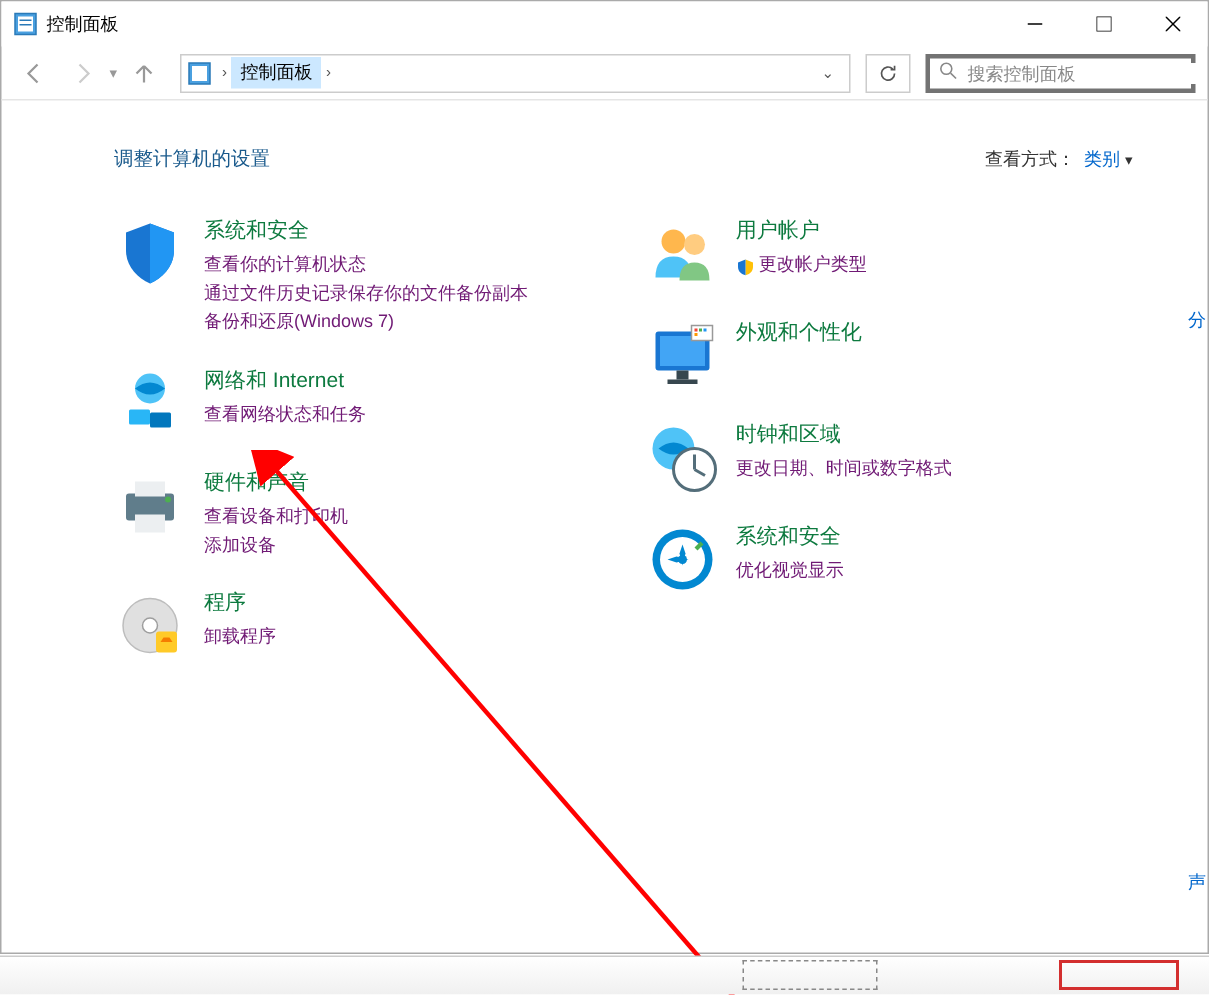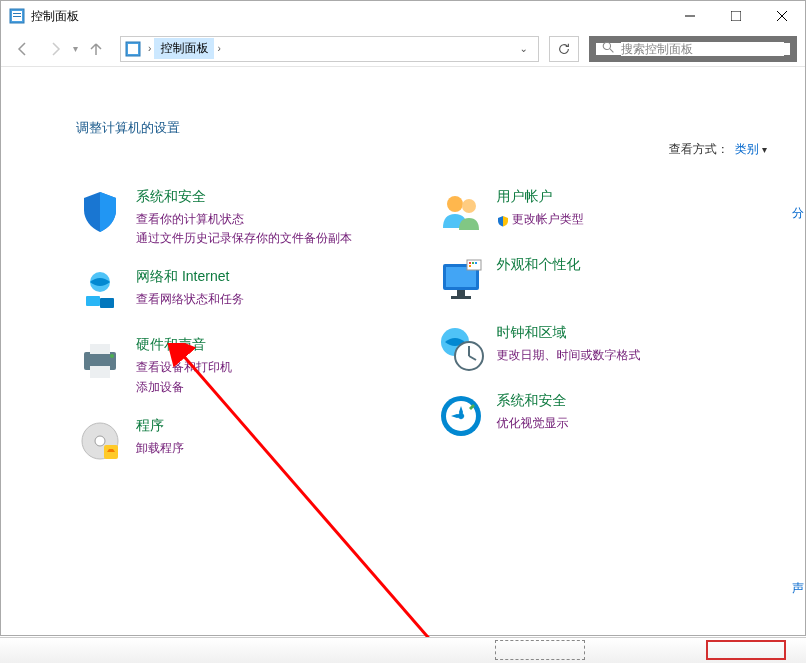--- a/index.html
+++ b/index.html
@@ -14,30 +14,30 @@
 
     .navbar { height: 36px; display: flex; align-items: center; padding: 0 8px; border-bottom: 1px solid #e5e5e5; gap: 4px; }
     .nav-arrow { width: 28px; height: 28px; display: flex; align-items: center; justify-content: center; color: #999; }
     .breadcrumb { flex: 1; height: 26px; border: 1px solid #ccc; display: flex; align-items: center; padding: 0 4px; margin: 0 6px; }
     .bc-icon { width: 16px; height: 16px; margin-right: 4px; }
     .bc-seg { font-size: 12px; padding: 2px 6px; background: #cce8ff; }
     .bc-chev { color: #555; font-size: 10px; padding: 0 3px; }
     .bc-spacer { flex: 1; }
     .bc-drop { color: #555; font-size: 10px; padding: 0 6px; }
     .nav-refresh { width: 30px; height: 26px; border: 1px solid #ccc; display: flex; align-items: center; justify-content: center; color: #555; margin-right: 6px; }
-    .searchbox { width: 208px; height: 26px; border: 7px solid #737373; display: flex; align-items: center; padding: 0 6px; justify-content: center; }
+    .searchbox { width: 180px; height: 26px; border: 3px solid #737373; display: flex; align-items: center; padding: 0 6px; }
     .searchbox .sicon { color: #888; font-size: 13px; margin-right: 6px; }
     .searchbox input { border: none; outline: none; font-size: 12px; flex: 1; color: #000; }
     .searchbox input::placeholder { color: #888; }
 
-    .content { padding: 30px 38px 20px 75px; }
+    .content { padding: 30px 50px 20px 75px; }
     .topline { display: flex; justify-content: space-between; align-items: center; margin-bottom: 30px; }
     .heading { font-size: 13px; color: #1a5a8c; }
     .viewby { font-size: 12px; color: #333; display: flex; align-items: flex-end; gap: 6px; }
-    .viewby .vb-link { color: #0066cc; margin-top: 44px; }
+    .viewby .vb-link { color: #0066cc; }
     .viewby .vb-chev { color: #333; font-size: 10px; }
 
     .cols { display: flex; gap: 30px; position: relative; justify-content: center; }
     .col { flex: 1; }
 
     .cat { display: flex; margin-bottom: 20px; }
     .cat-icon { width: 48px; height: 48px; flex-shrink: 0; margin-right: 12px; }
     .cat-body { flex: 1; }
     .cat-title { color: #0d7a3f; font-size: 14px; margin-bottom: 4px; }
     .cat-link { color: #701a75; font-size: 12px; line-height: 1.6; display: block; }
@@ -143,20 +143,21 @@
           <span class="cat-icon">
             <svg viewBox="0 0 48 48">
                 <path d="M24 4 L40 10 L40 22 C40 32 33 40 24 44 C15 40 8 32 8 22 L8 10 Z" fill="#1976d2"></path>
                 <path d="M24 4 L40 10 L40 22 C40 32 33 40 24 44 L24 4 Z" fill="#2196f3"></path>
               </svg>
           </span>
           <div class="cat-body">
             <div class="cat-title">系统和安全</div>
             <a class="cat-link">查看你的计算机状态</a>
             <a class="cat-link">通过文件历史记录保存你的文件备份副本</a>
+            <a class="cat-link">备份和还原(Windows 7)</a>
           </div>
         </div>
 
         <div class="cat">
           <span class="cat-icon">
             <svg viewBox="0 0 48 48">
                 <circle cx="24" cy="14" r="10" fill="#4fc3f7"></circle>
                 <path d="M14 14 Q24 6 34 14 Q24 22 14 14" fill="#0288d1"></path>
                 <rect x="10" y="28" width="14" height="10" fill="#29b6f6" rx="1"></rect>
                 <rect x="24" y="30" width="14" height="10" fill="#0277bd" rx="1"></rect>

